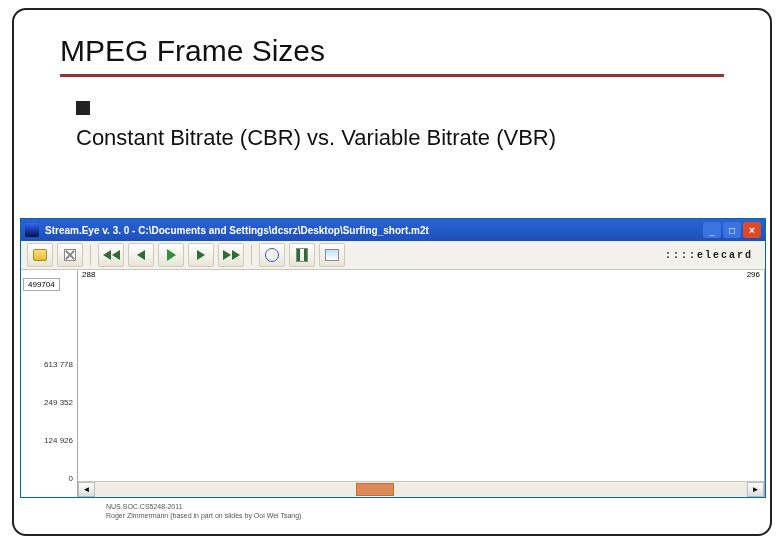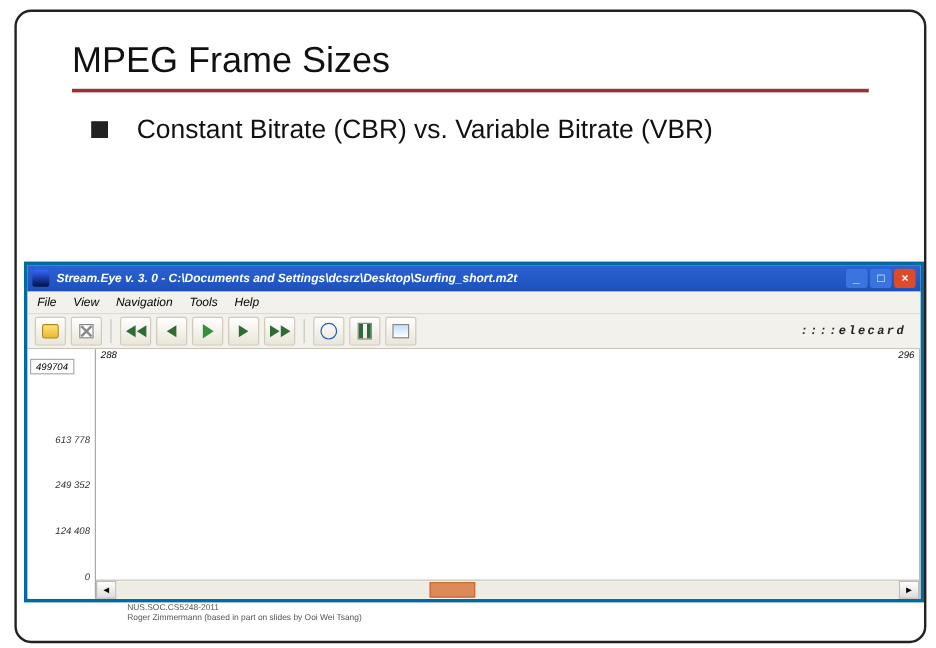--- a/index.html
+++ b/index.html
@@ -9,33 +9,32 @@
     background:#fff; border:2px solid #222; border-radius:14px;
   }
   
   #title-wrap { padding:24px 46px 2px 46px; }
   h1 {
     margin:0; font-size:30px; font-weight:400; color:#111;
     border-bottom:3px solid #933; padding-bottom:6px;
     font-family:"Trebuchet MS",Verdana,Arial,sans-serif;
   }
   
-  .bullet-row { display:flex; align-items:flex-start; gap:24px; padding:16px 46px 4px 62px; }
+  .bullet-row { display:flex; align-items:flex-start; gap:10px; padding:16px 46px 4px 62px;flex-direction:column; }
   .bullet-sq { width:14px; height:14px; background:#222; margin-top:6px; flex:0 0 auto; }
   .bullet-text { font-size:22px; color:#111; line-height:1.2; font-family:"Trebuchet MS",Verdana,Arial,sans-serif; }
   
   .footer { position:absolute; left:92px; bottom:14px; font-size:7px; color:#555; line-height:1.2; font-family:"Trebuchet MS",Verdana,Arial,sans-serif; }
 
   
   .winxp {
     position:absolute; left:6px; top:208px; width:744px; height:278px;
-    border:3px solid #0369a1;
+    border:1px solid #0369a1;
     display:flex; flex-direction:column;
     font-family:Tahoma,Verdana,sans-serif;
-    font-style:italic;
   }
   .titlebar {
     height:22px; background:linear-gradient(#2a63d4,#1c50bd);
     display:flex; align-items:center; padding:0 4px; color:#fff;
     font-size:10px; font-weight:700;
   }
   .tbicon { width:14px; height:14px; margin-right:6px;
     background:linear-gradient(#36f,#014); border-radius:2px; flex:0 0 auto; }
   .tbtext { flex:1 1 auto; overflow:hidden; white-space:nowrap; text-overflow:ellipsis; }
   .win-btns { display:flex; gap:2px; }
@@ -126,27 +125,20 @@
       <div class="titlebar">
         <div class="tbicon"></div>
         <div class="tbtext">Stream.Eye v. 3. 0 - C:\Documents and Settings\dcsrz\Desktop\Surfing_short.m2t</div>
         <div class="win-btns">
           <div class="wbtn min">_</div>
           <div class="wbtn max">□</div>
           <div class="wbtn close">×</div>
         </div>
       </div>
 
-      <div class="menubar">
-        <span>File</span>
-        <span>View</span>
-        <span>Navigation</span>
-        <span>Tools</span>
-        <span>Help</span>
-      </div>
 
       <div class="toolbar">
         <div class="tbutton">
             <div class="g-open"></div>
           </div>
         <div class="tbutton">
             <div class="g-close"></div>
           </div>
         <div class="sep"></div>
         <div class="tbutton">
@@ -181,21 +173,21 @@
             <div class="g-pict"></div>
           </div>
         <div class="tool-spacer"></div>
         <div class="logo">::::elecard</div>
       </div>
 
       <div class="chart-zone">
         <div class="chart-left" id="yaxis">
           <div class="ymax-box">499704</div>
         <div class="ylab" style="bottom: 14px;">0</div>
-            <div class="ylab" style="bottom: 52px;">124 408</div>
+            <div class="ylab" style="bottom: 52px;">124 926</div>
             <div class="ylab" style="bottom: 89.8479px;">249 352</div>
             <div class="ylab" style="bottom: 128px;">613 778</div>
           </div>
 
         <div class="chart-main">
           <div class="edge-num left">288</div>
           <div class="edge-num right">296</div>
           <div class="bars" id="bars">
               <div class="bar" style="left: 0%;">
                 <div class="i i-red" style="height: 62.0367%;"></div>

